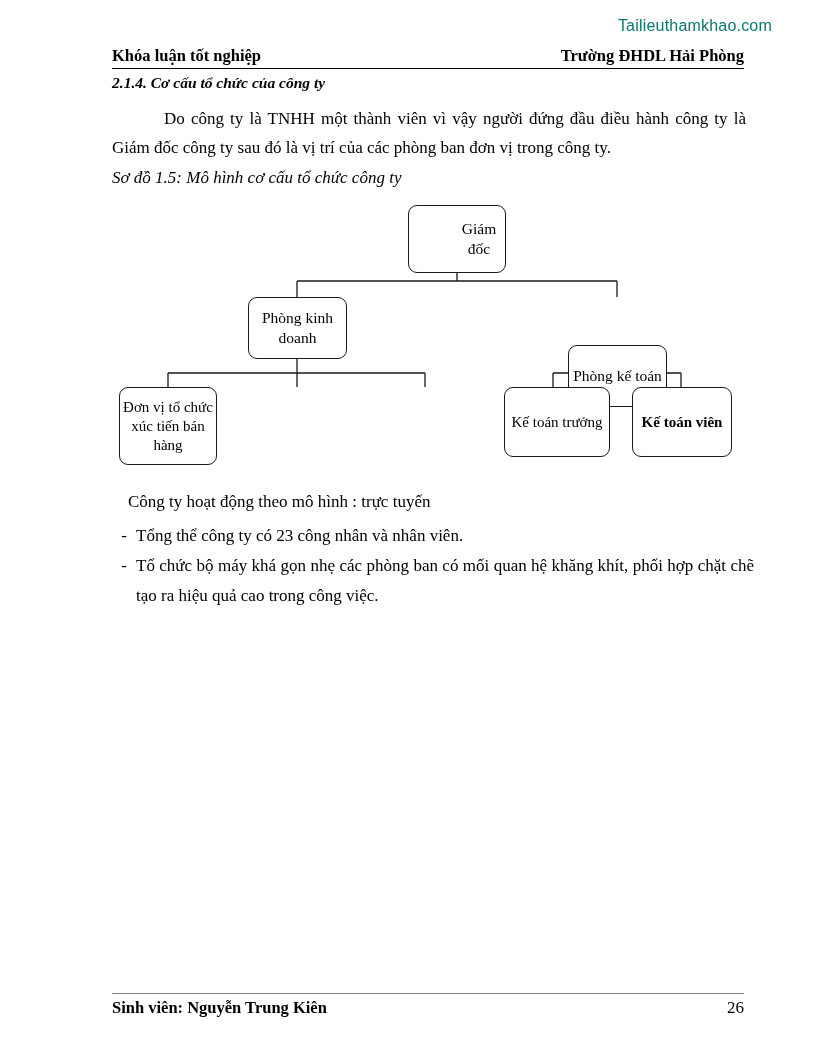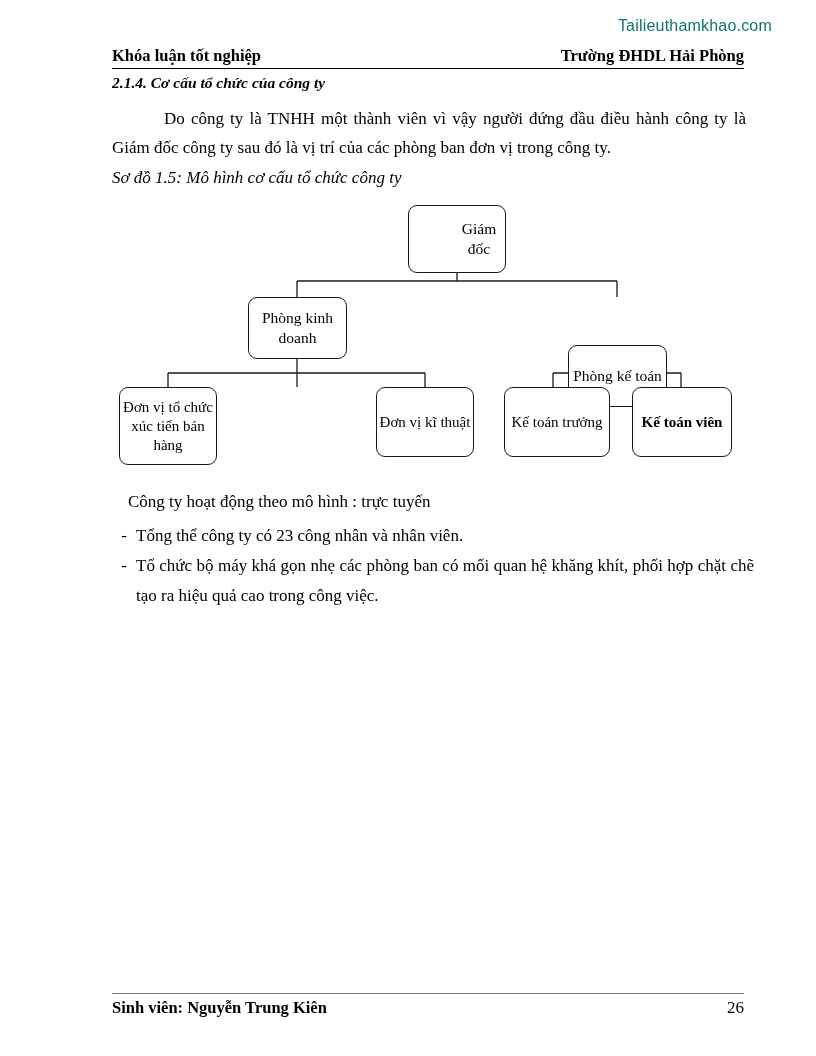--- a/index.html
+++ b/index.html
@@ -207,21 +207,20 @@
 
     <div class="node" style="left:308px; top:10px; width:98px; height:68px;padding-left:46px;">Giám đốc</div>
 
     <div class="node" style="left:148px; top:102px; width:99px; height:62px;">Phòng kinh doanh</div>
 
     <div class="node" style="left:468px; top:102px; width:99px; height:62px;margin-top:48px;">Phòng kế toán</div>
 
     <div class="node small" style="left:19px; top:192px; width:98px; height:78px;">Đơn vị tổ chức xúc tiến bán hàng</div>
 
 
-    <div class="node small" style="left:276px; top:192px; width:98px; height:70px;">Đơn vị kĩ thuật</div>
 
     <div class="node small" style="left:404px; top:192px; width:106px; height:70px;">Kế toán trưởng</div>
 
     <div class="node small" style="left:532px; top:192px; width:100px; height:70px;font-weight:bold;">Kế toán viên</div>
   </div>
 
   <div class="body-line" style="top:487px;">Công ty hoạt động theo mô hình : trực tuyến</div>
 
   <div class="bullet-list" style="top:521px;">
     <div class="bullet-item">

